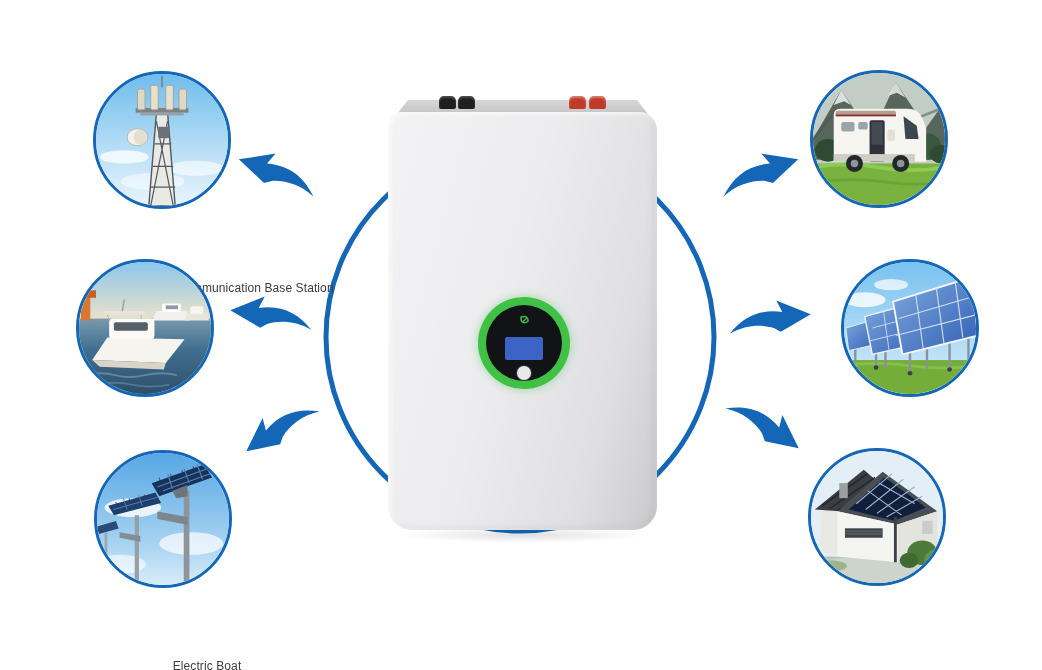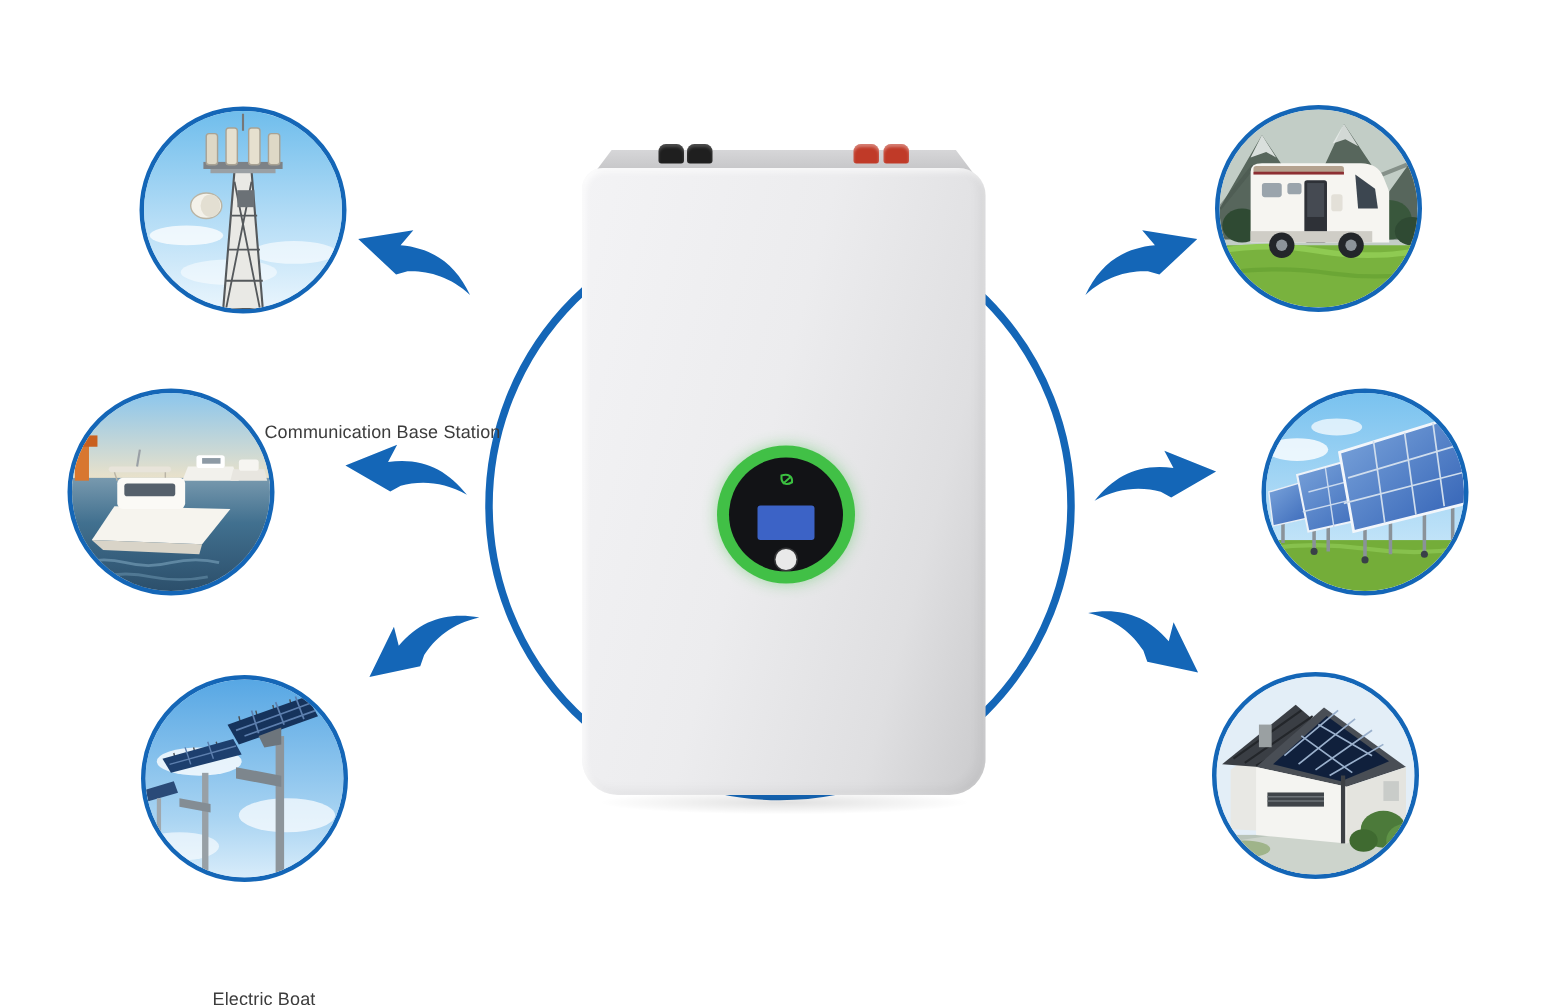--- a/index.html
+++ b/index.html
@@ -43,21 +43,21 @@
         width:14px;height:14px;border-radius:50%;background:#e9e9e9;
         box-shadow:0 0 0 1px rgba(255,255,255,.15);}
   
   .app{position:absolute;}
   .photo{width:132px;height:132px;border:3px solid var(--accent-blue,#1466b7);
          border-radius:50%;overflow:hidden;background:#cfe6f7;}
   .photo svg{display:block;width:132px;height:132px;}
   .app-label{position:absolute;width:220px;text-align:center;font-size:12px;
              color:var(--label-text,#3c3c3c);letter-spacing:.1px;}
   .p-tl{left:93px;top:71px}   .l-tl{left:52px;top:210px}
-  .p-ml{left:45px;top:259px}  .l-ml{left:21px;top:400px}
+  .p-ml{left:76px;top:259px}  .l-ml{left:21px;top:400px}
   .p-bl{left:94px;top:450px}
   .p-tr{left:810px;top:70px}
   .p-mr{left:841px;top:259px}
   .p-br{left:808px;top:448px}
 </style>
 </head>
 <body>
 
 <div class="stage">
 

